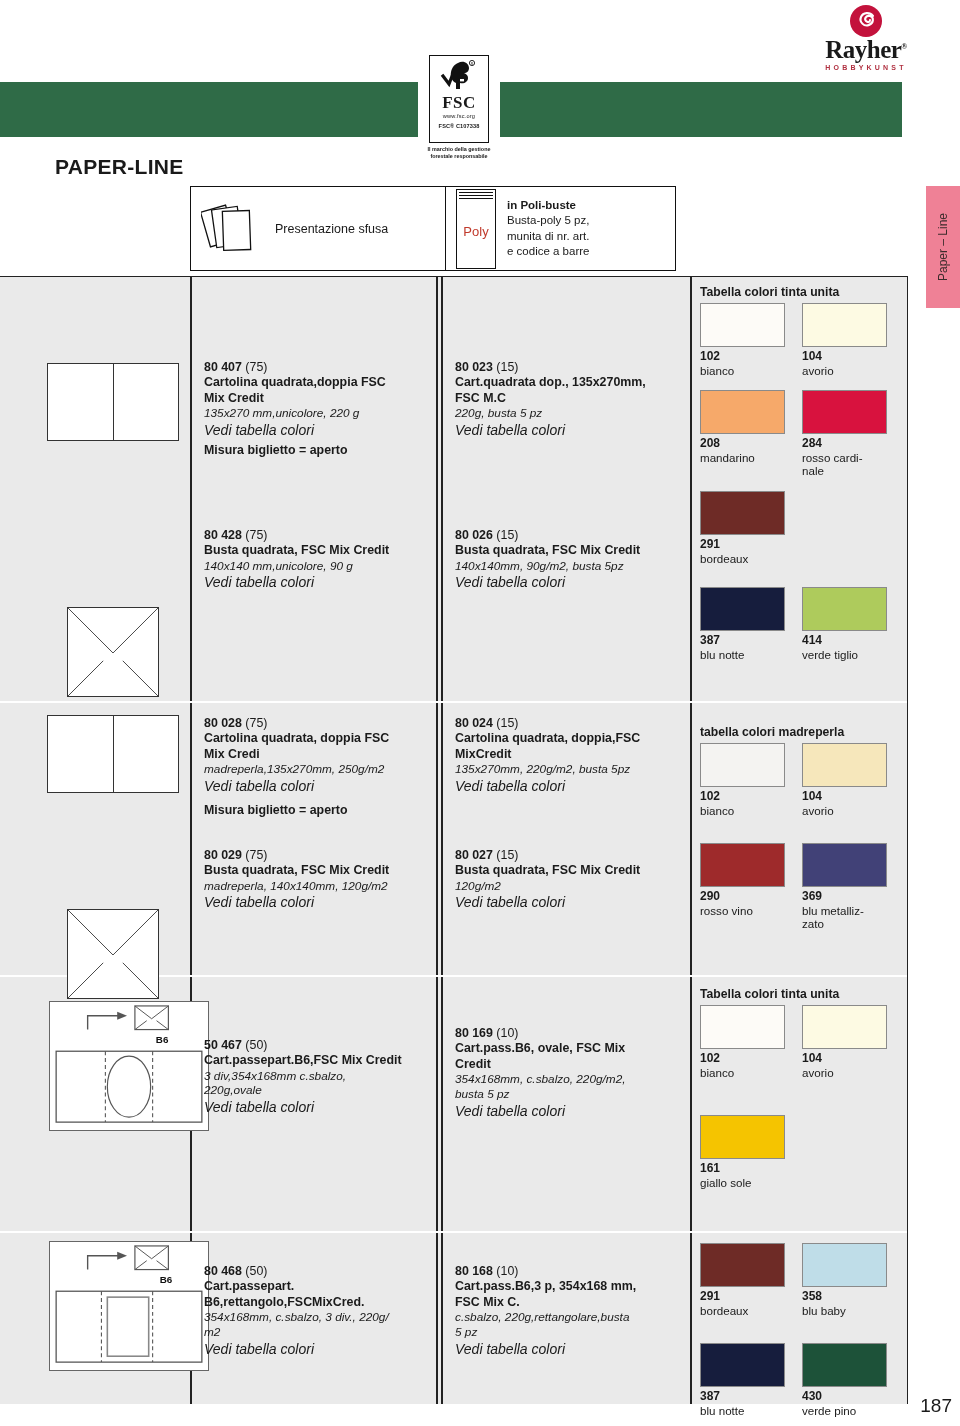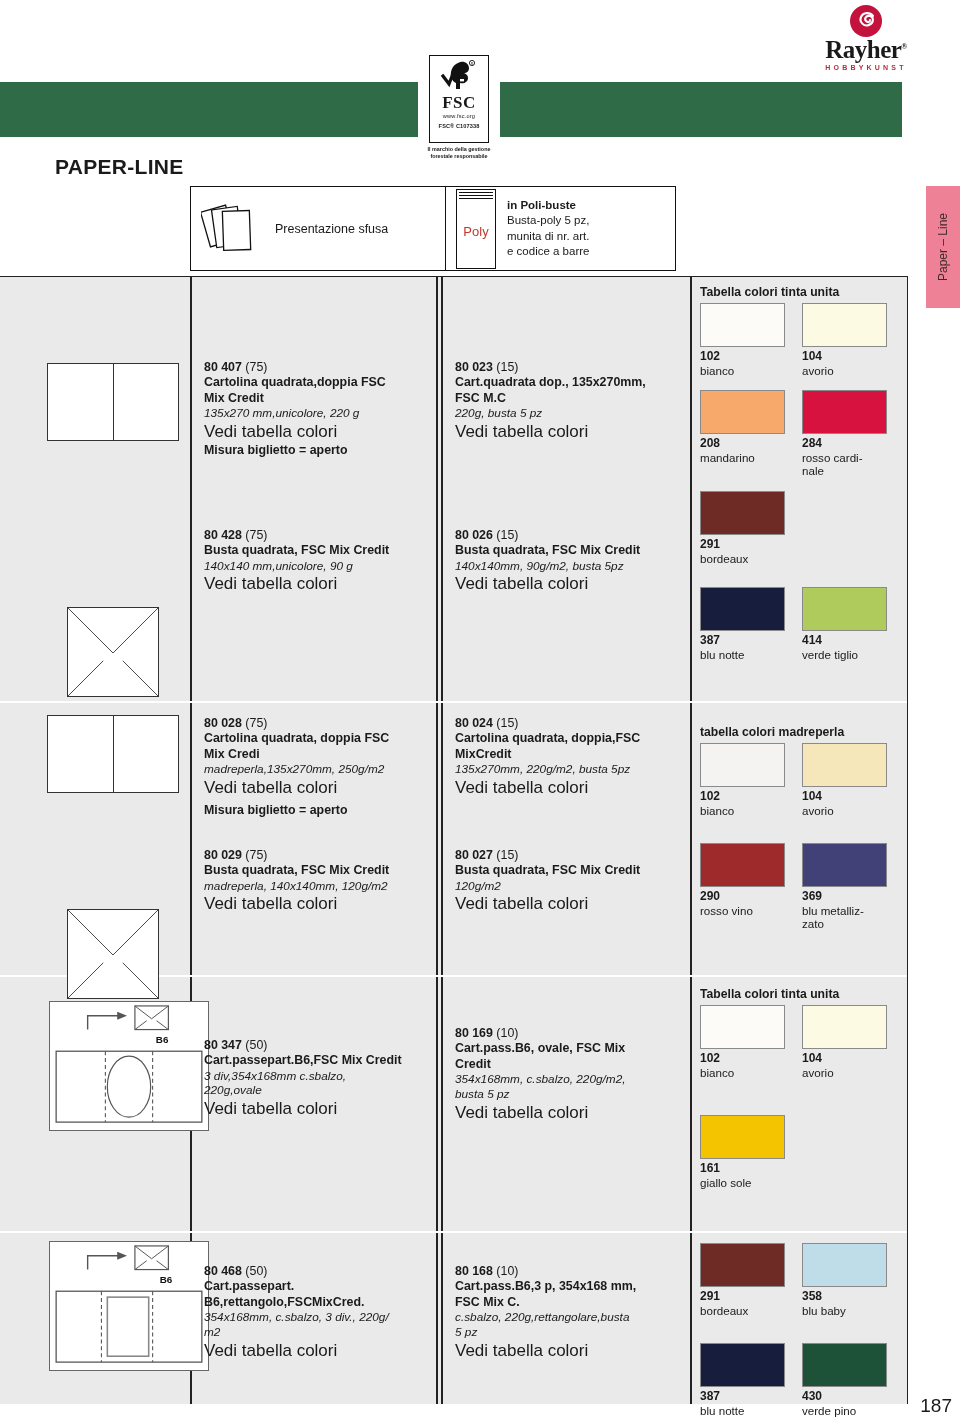--- a/index.html
+++ b/index.html
@@ -70,21 +70,21 @@
   .c-left{left:190px;width:246px;}
   .c-right{left:441px;width:249px;}
   .c-colors{left:690px;width:218px;}
 
   
   .prod{position:absolute;left:14px;right:6px;font-size:11.6px;line-height:1.3;}
   .prod .code{font-weight:bold;font-size:12.4px;}
   .prod .code .qty{font-weight:normal;}
   .prod .name{font-weight:bold;font-size:12.4px;line-height:1.24;}
   .prod .spec{font-size:11.8px;line-height:1.26;font-style:italic;}
-  .prod .see{font-size:17px;}
+  .prod .see{font-style:italic;font-size:14px;}
   .note{position:absolute;left:14px;font-weight:bold;font-size:12.4px;}
 
   
   .ctab{position:absolute;left:10px;right:4px;}
   .ctab-title{font-weight:bold;font-size:12.2px;margin-bottom:4px;}
   .swrow{display:flex;}
   .sw{width:88px;margin-right:14px;}
   .sw .chip{width:85px;height:44px;border:1px solid #8a8a8a;box-sizing:border-box;}
   .sw .num{font-weight:bold;font-size:12px;margin-top:3px;line-height:1.15;}
   .sw .nm{font-size:11.6px;line-height:1.16;}
@@ -369,21 +369,21 @@
           <rect x="6" y="50" width="148" height="72" fill="none" stroke="#555" stroke-width="1.3"></rect>
           <line x1="56" y1="50" x2="56" y2="122" stroke="#555" stroke-width="1.1" stroke-dasharray="4,3"></line>
           <line x1="104" y1="50" x2="104" y2="122" stroke="#555" stroke-width="1.1" stroke-dasharray="4,3"></line>
           <ellipse cx="80" cy="86" rx="22" ry="31" fill="none" stroke="#555" stroke-width="1.2"></ellipse>
         </svg>
       </div>
     </div>
 
     <div class="cell c-left">
       <div class="prod" style="top:62px">
-        <div class="code"><span>80 347</span> <span class="qty">(50)</span></div>
+        <div class="code"><span>50 467</span> <span class="qty">(50)</span></div>
         <div class="name">Cart.passepart.B6,FSC Mix Credit</div>
         <div class="spec">3 div,354x168mm c.sbalzo,</div>
         <div class="spec">220g,ovale</div>
         <div class="see">Vedi tabella colori</div>
       </div>
     </div>
 
     <div class="cell c-right">
       <div class="prod" style="top:50px">
         <div class="code"><span>80 169</span> <span class="qty">(10)</span></div>

